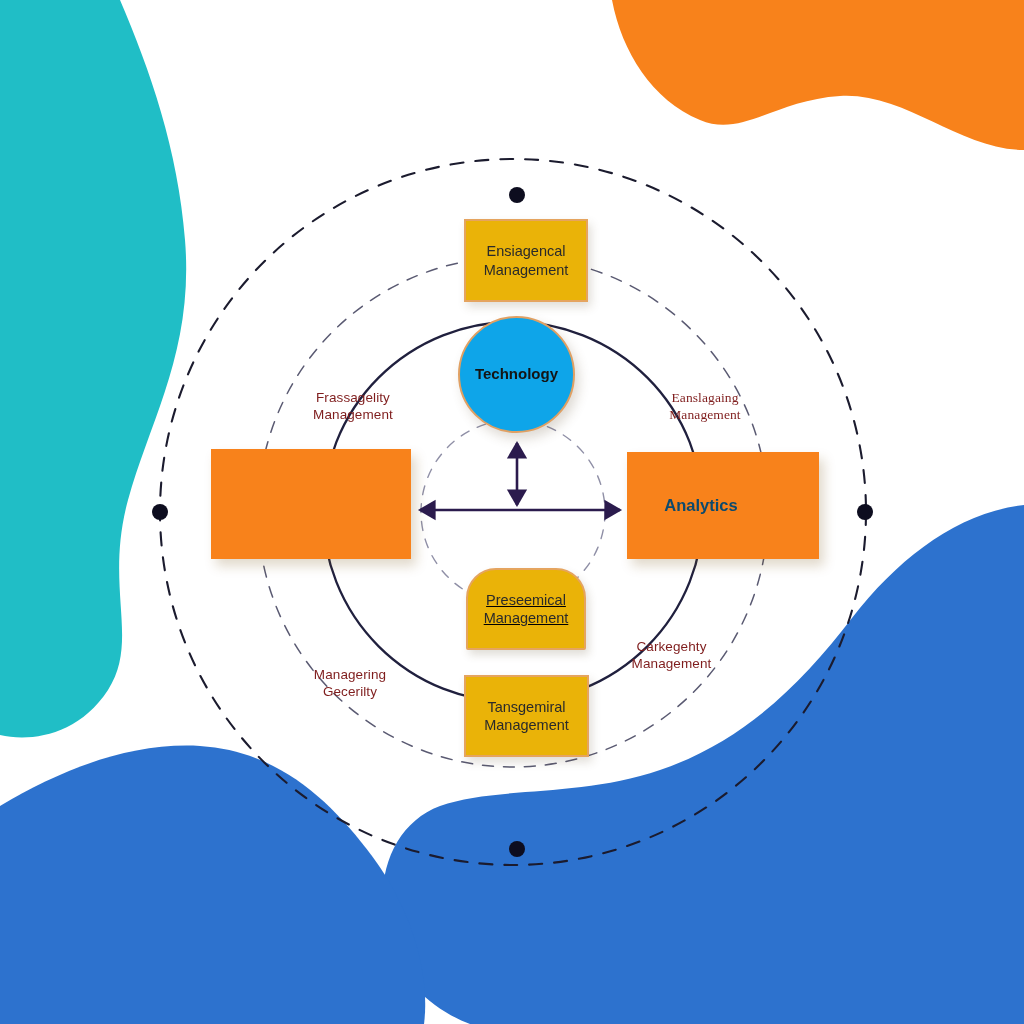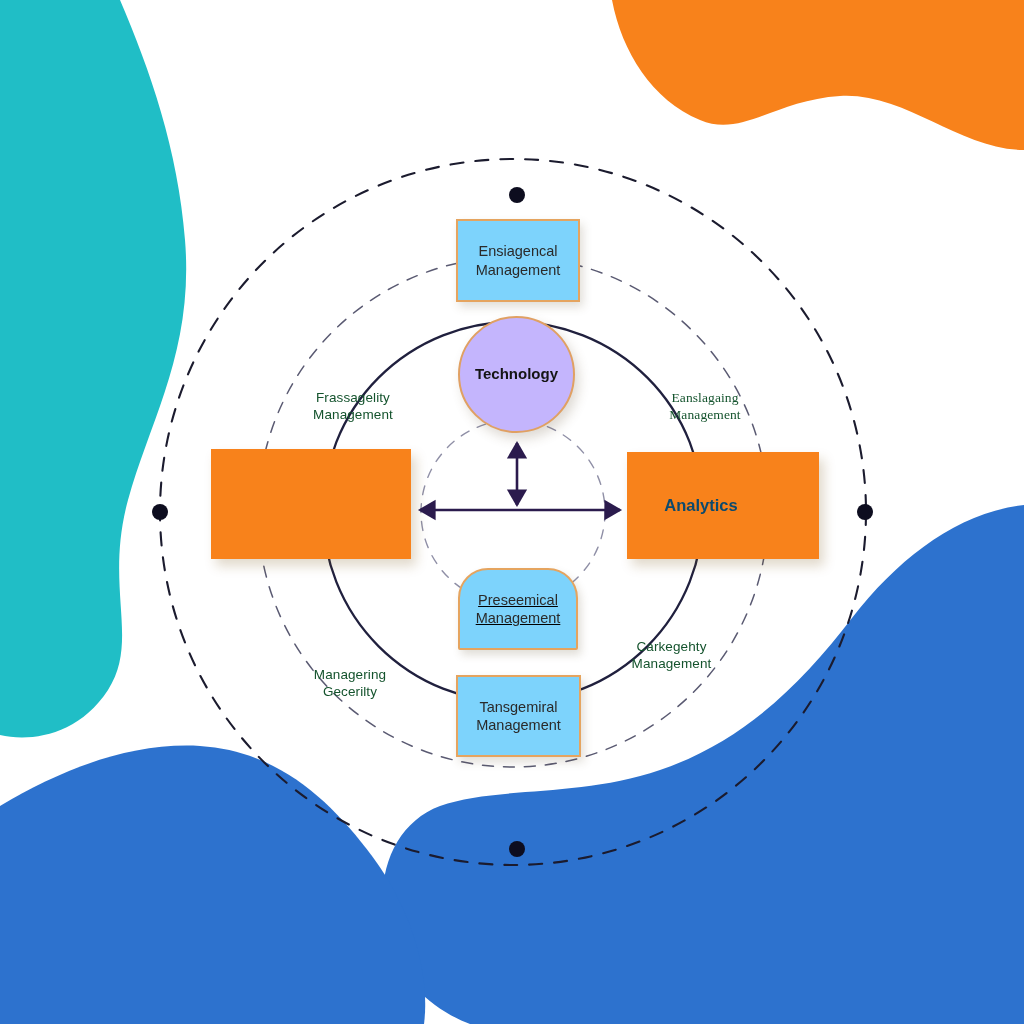--- a/index.html
+++ b/index.html
@@ -21,50 +21,51 @@
     text-align:center;
     box-sizing:border-box;
   }
   .node .txt{
     line-height:1.25;
     color:#1b1b1b;
     white-space:pre-line;
   }
 
   .card{
-    background:#7dd3fc;
+    background:#eab308;
     border:2px solid #e5a45f;
     box-shadow:3px 5px 9px rgba(90,70,40,.18);
+    margin-left:8px;
   }
   .card .txt{font-size:14.5px;color:#2a2a2a;}
 
   .card-round-top{border-radius:30px 30px 2px 2px;}
 
   .circle{
     border-radius:50%;
-    background:#c4b5fd;
+    background:#0ea5e9;
     border:2px solid #e0a063;
     box-shadow:4px 6px 12px rgba(90,70,40,.20);
   }
   .circle .txt{font-size:15px;font-weight:700;color:#141414;}
 
   .bar{
     background:#F8821B;
     box-shadow:5px 7px 11px rgba(120,80,20,.22);
   }
   .bar .txt{font-size:16.5px;font-weight:700;color:#0c4a6e;}
   .bar.left-bar{justify-content:flex-start;}
 
   
   .caption{
     position:absolute;
     text-align:center;
     font-size:13.5px;
     line-height:1.3;
-    color:#14532d;
+    color:#7f1d1d;
     white-space:pre-line;
     letter-spacing:.1px;
   }
 </style>
 </head>
 <body>
 
 <div id="stage">
 
   <svg class="layer" viewBox="0 0 1024 1024" width="1024" height="1024">

